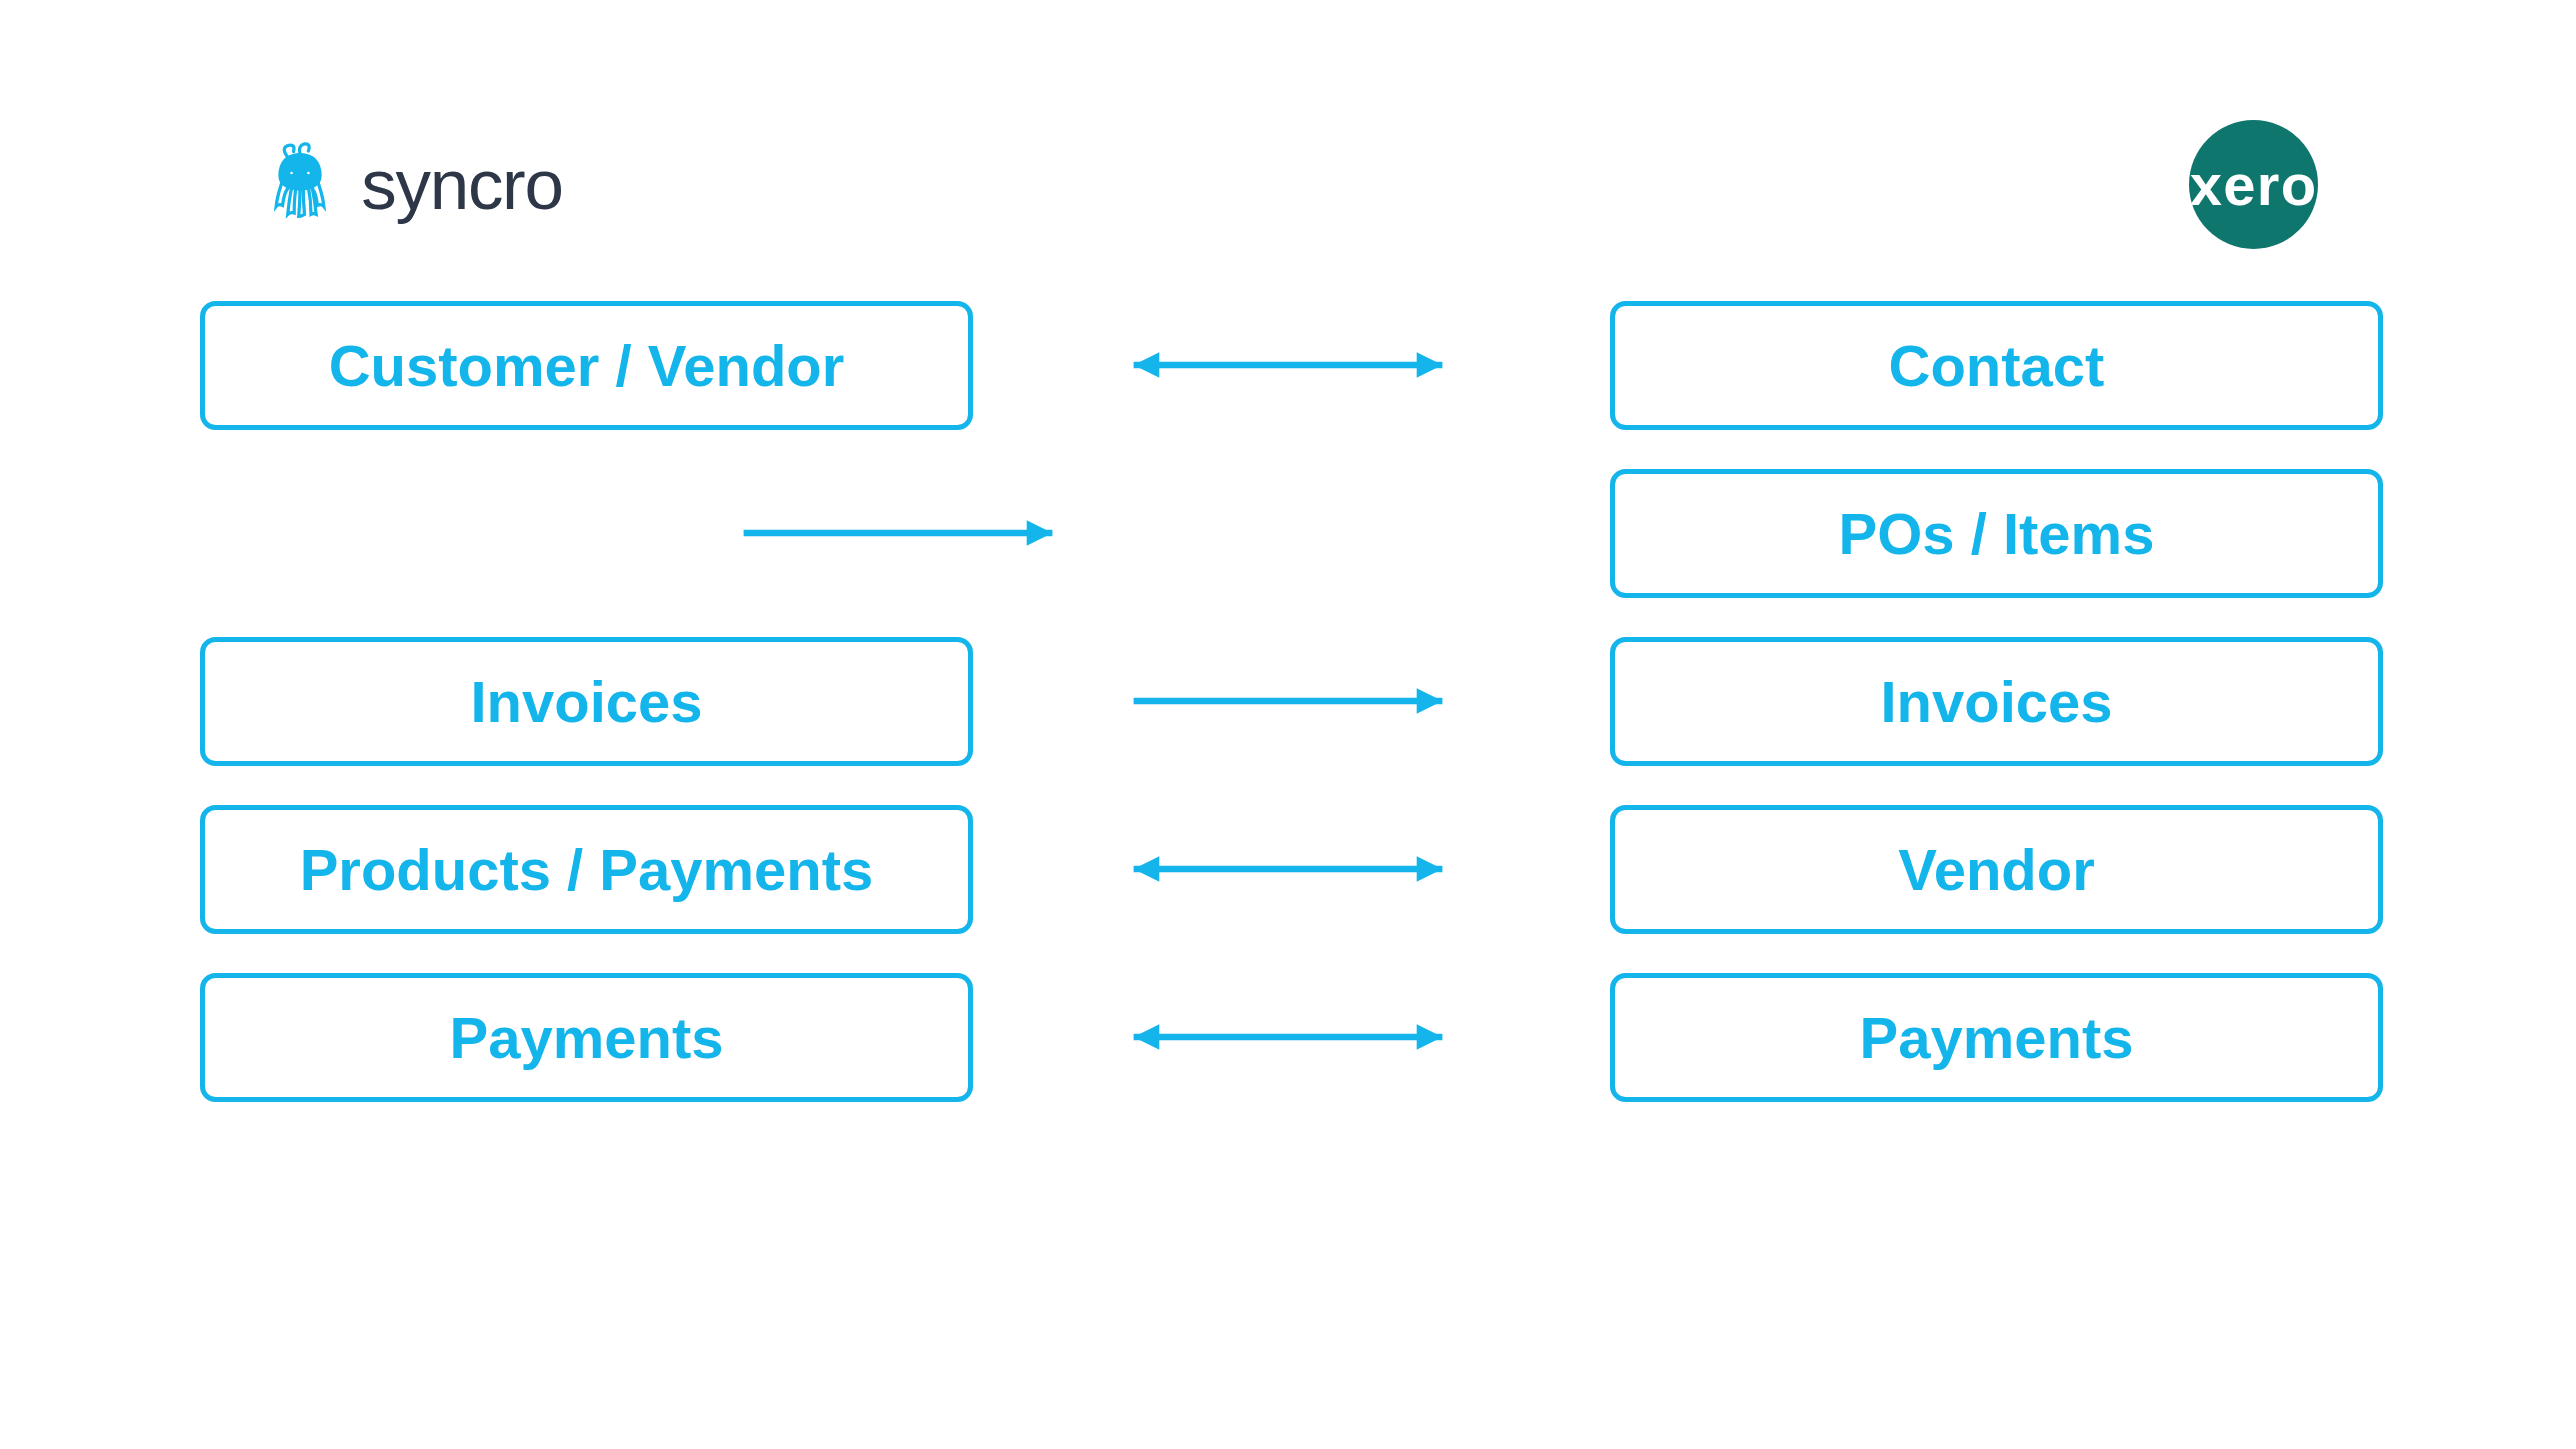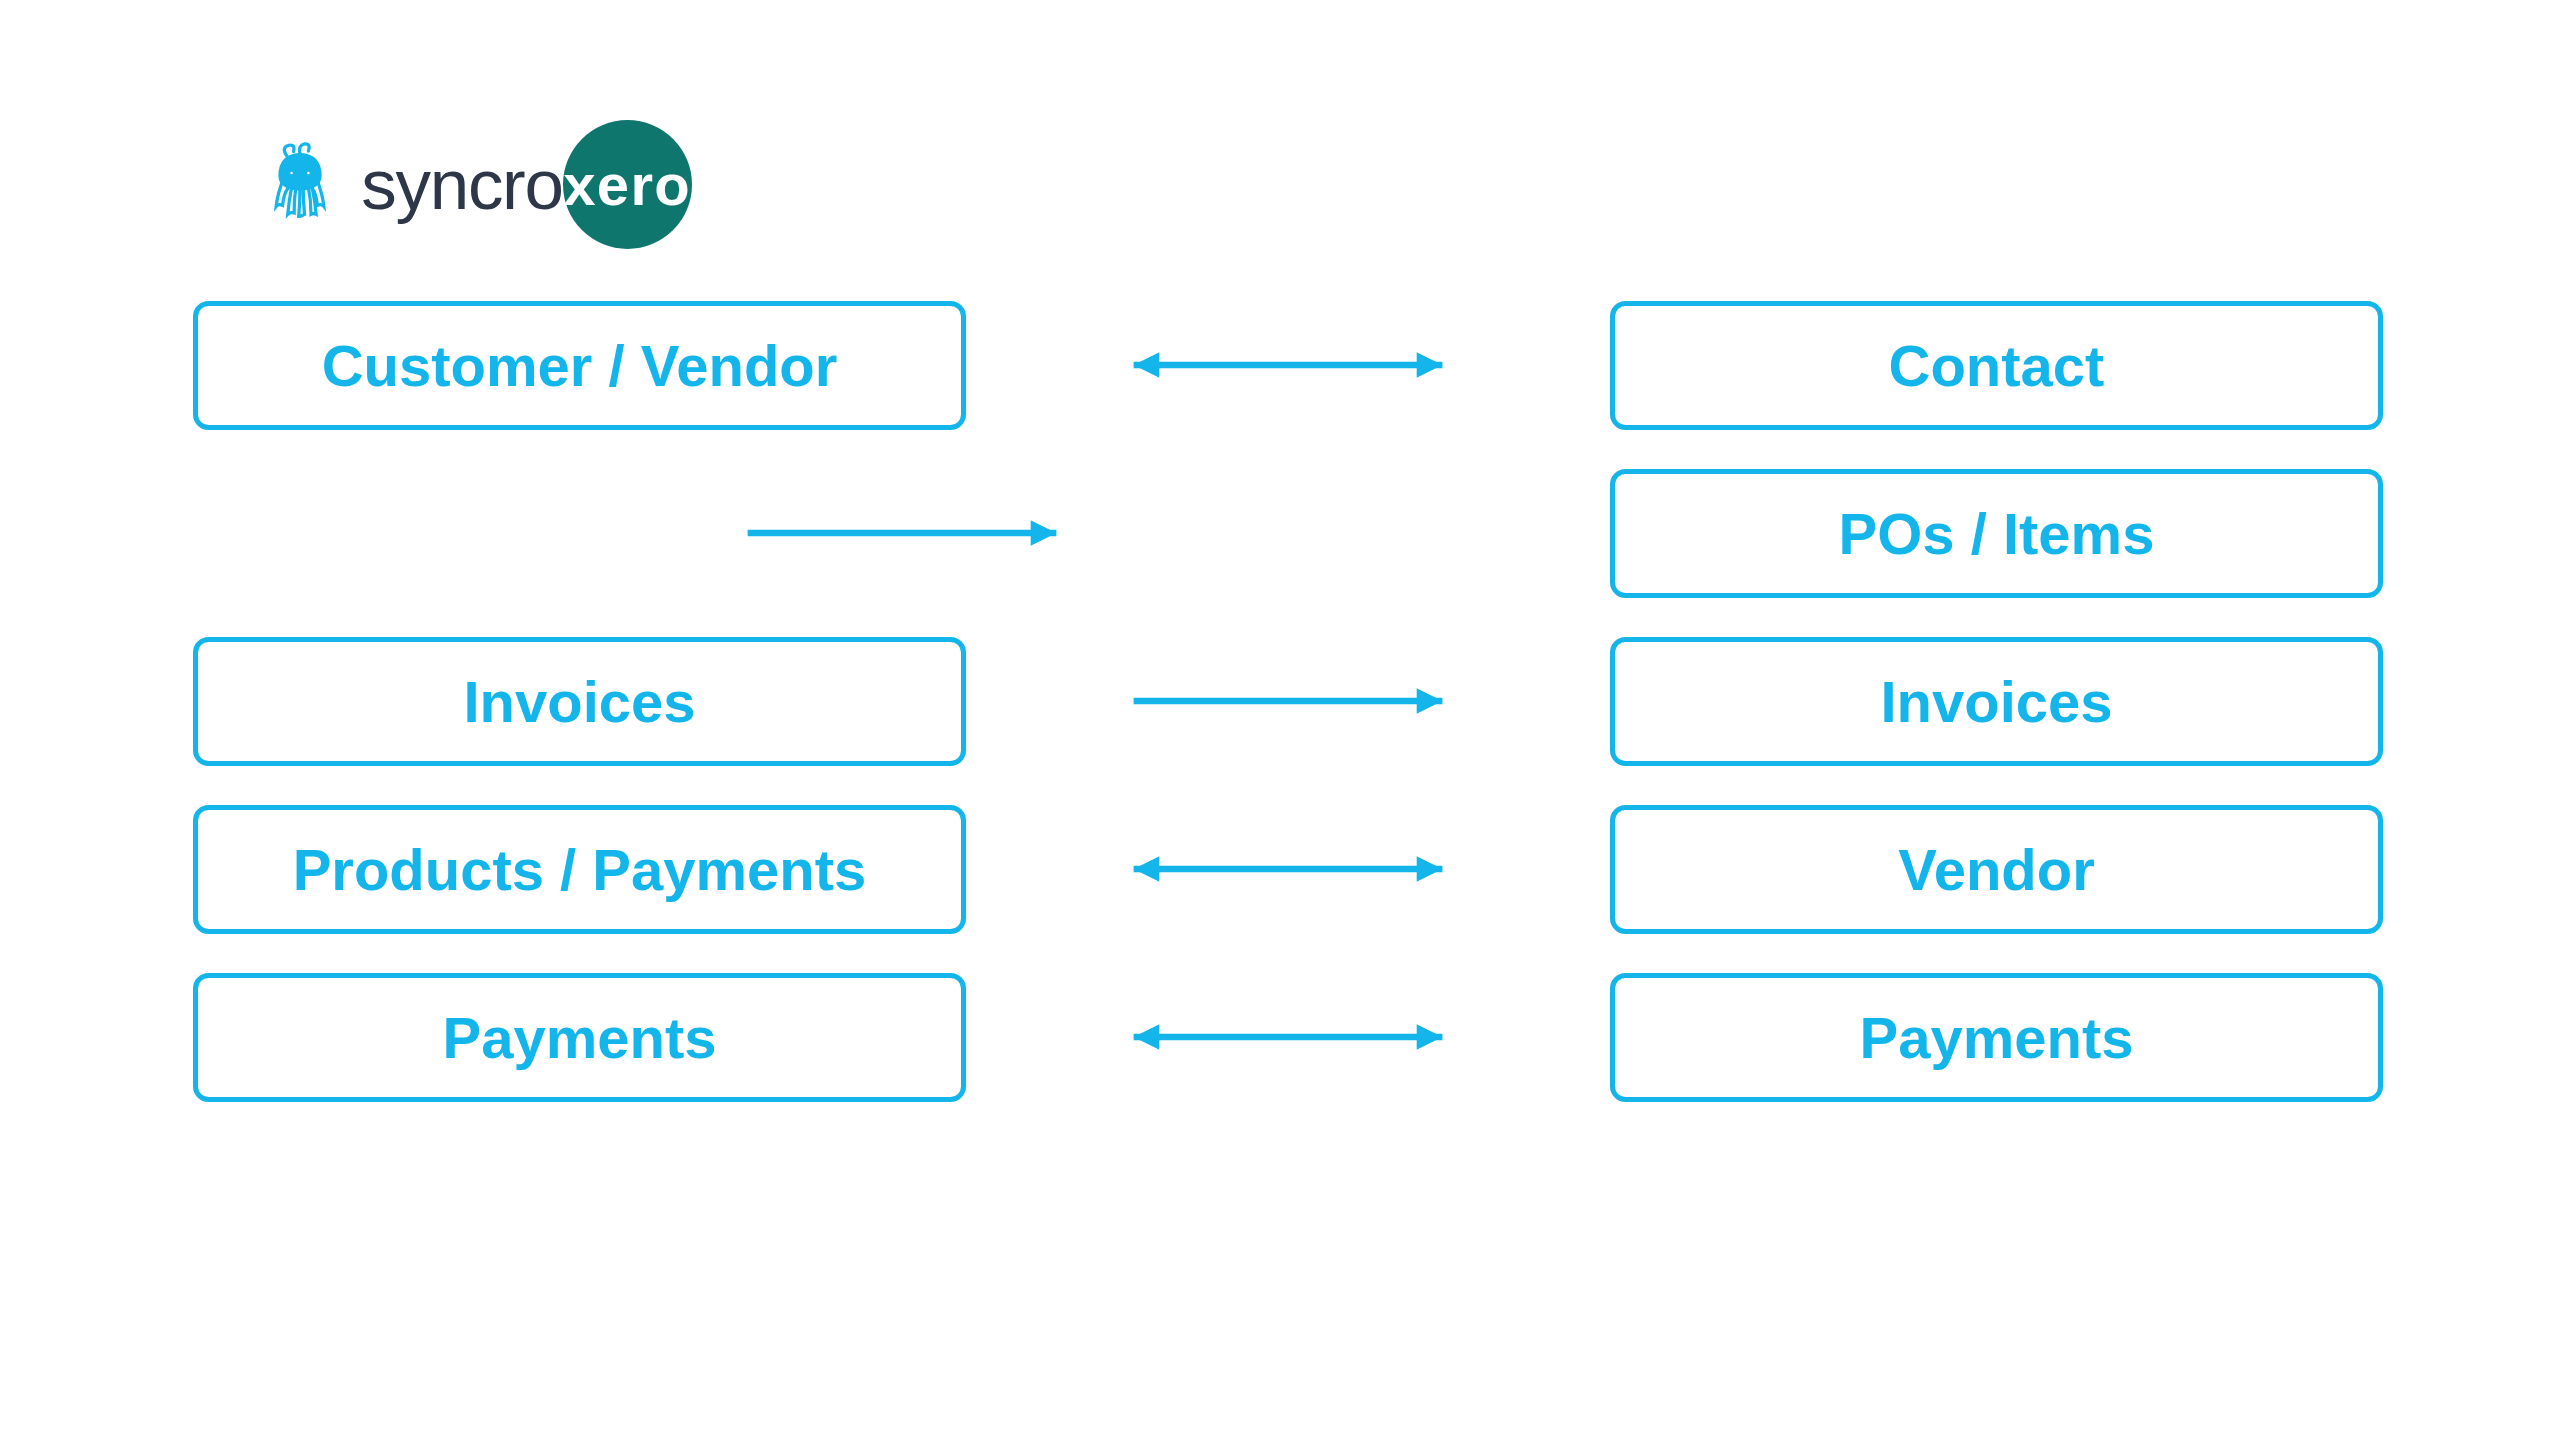--- a/index.html
+++ b/index.html
@@ -21,21 +21,21 @@
       display: flex;
       flex-direction: column;
       align-items: center;
       padding: 39px 0;
     }
 
     
     .header-row {
       width: 100%;
       display: flex;
-      justify-content: flex-start;
+      justify-content: space-between;
       align-items: center;
       padding: 0 129px;
       margin-bottom: 52px;
     }
 
     
     .syncro-logo {
       display: flex;
       align-items: center;
       gap: 19.3px;
@@ -88,20 +88,21 @@
     }
 
     .box {
       width: 773px;
       height: 129px;
       border: 5.2px solid #13b5ea;
       border-radius: 15.5px;
       display: flex;
       align-items: center;
       justify-content: center;
+      margin-left: 7px;
     }
 
     .box-label {
       font-size: 58px;
       font-weight: 700;
       color: #13b5ea;
       text-align: center;
     }
 
     

